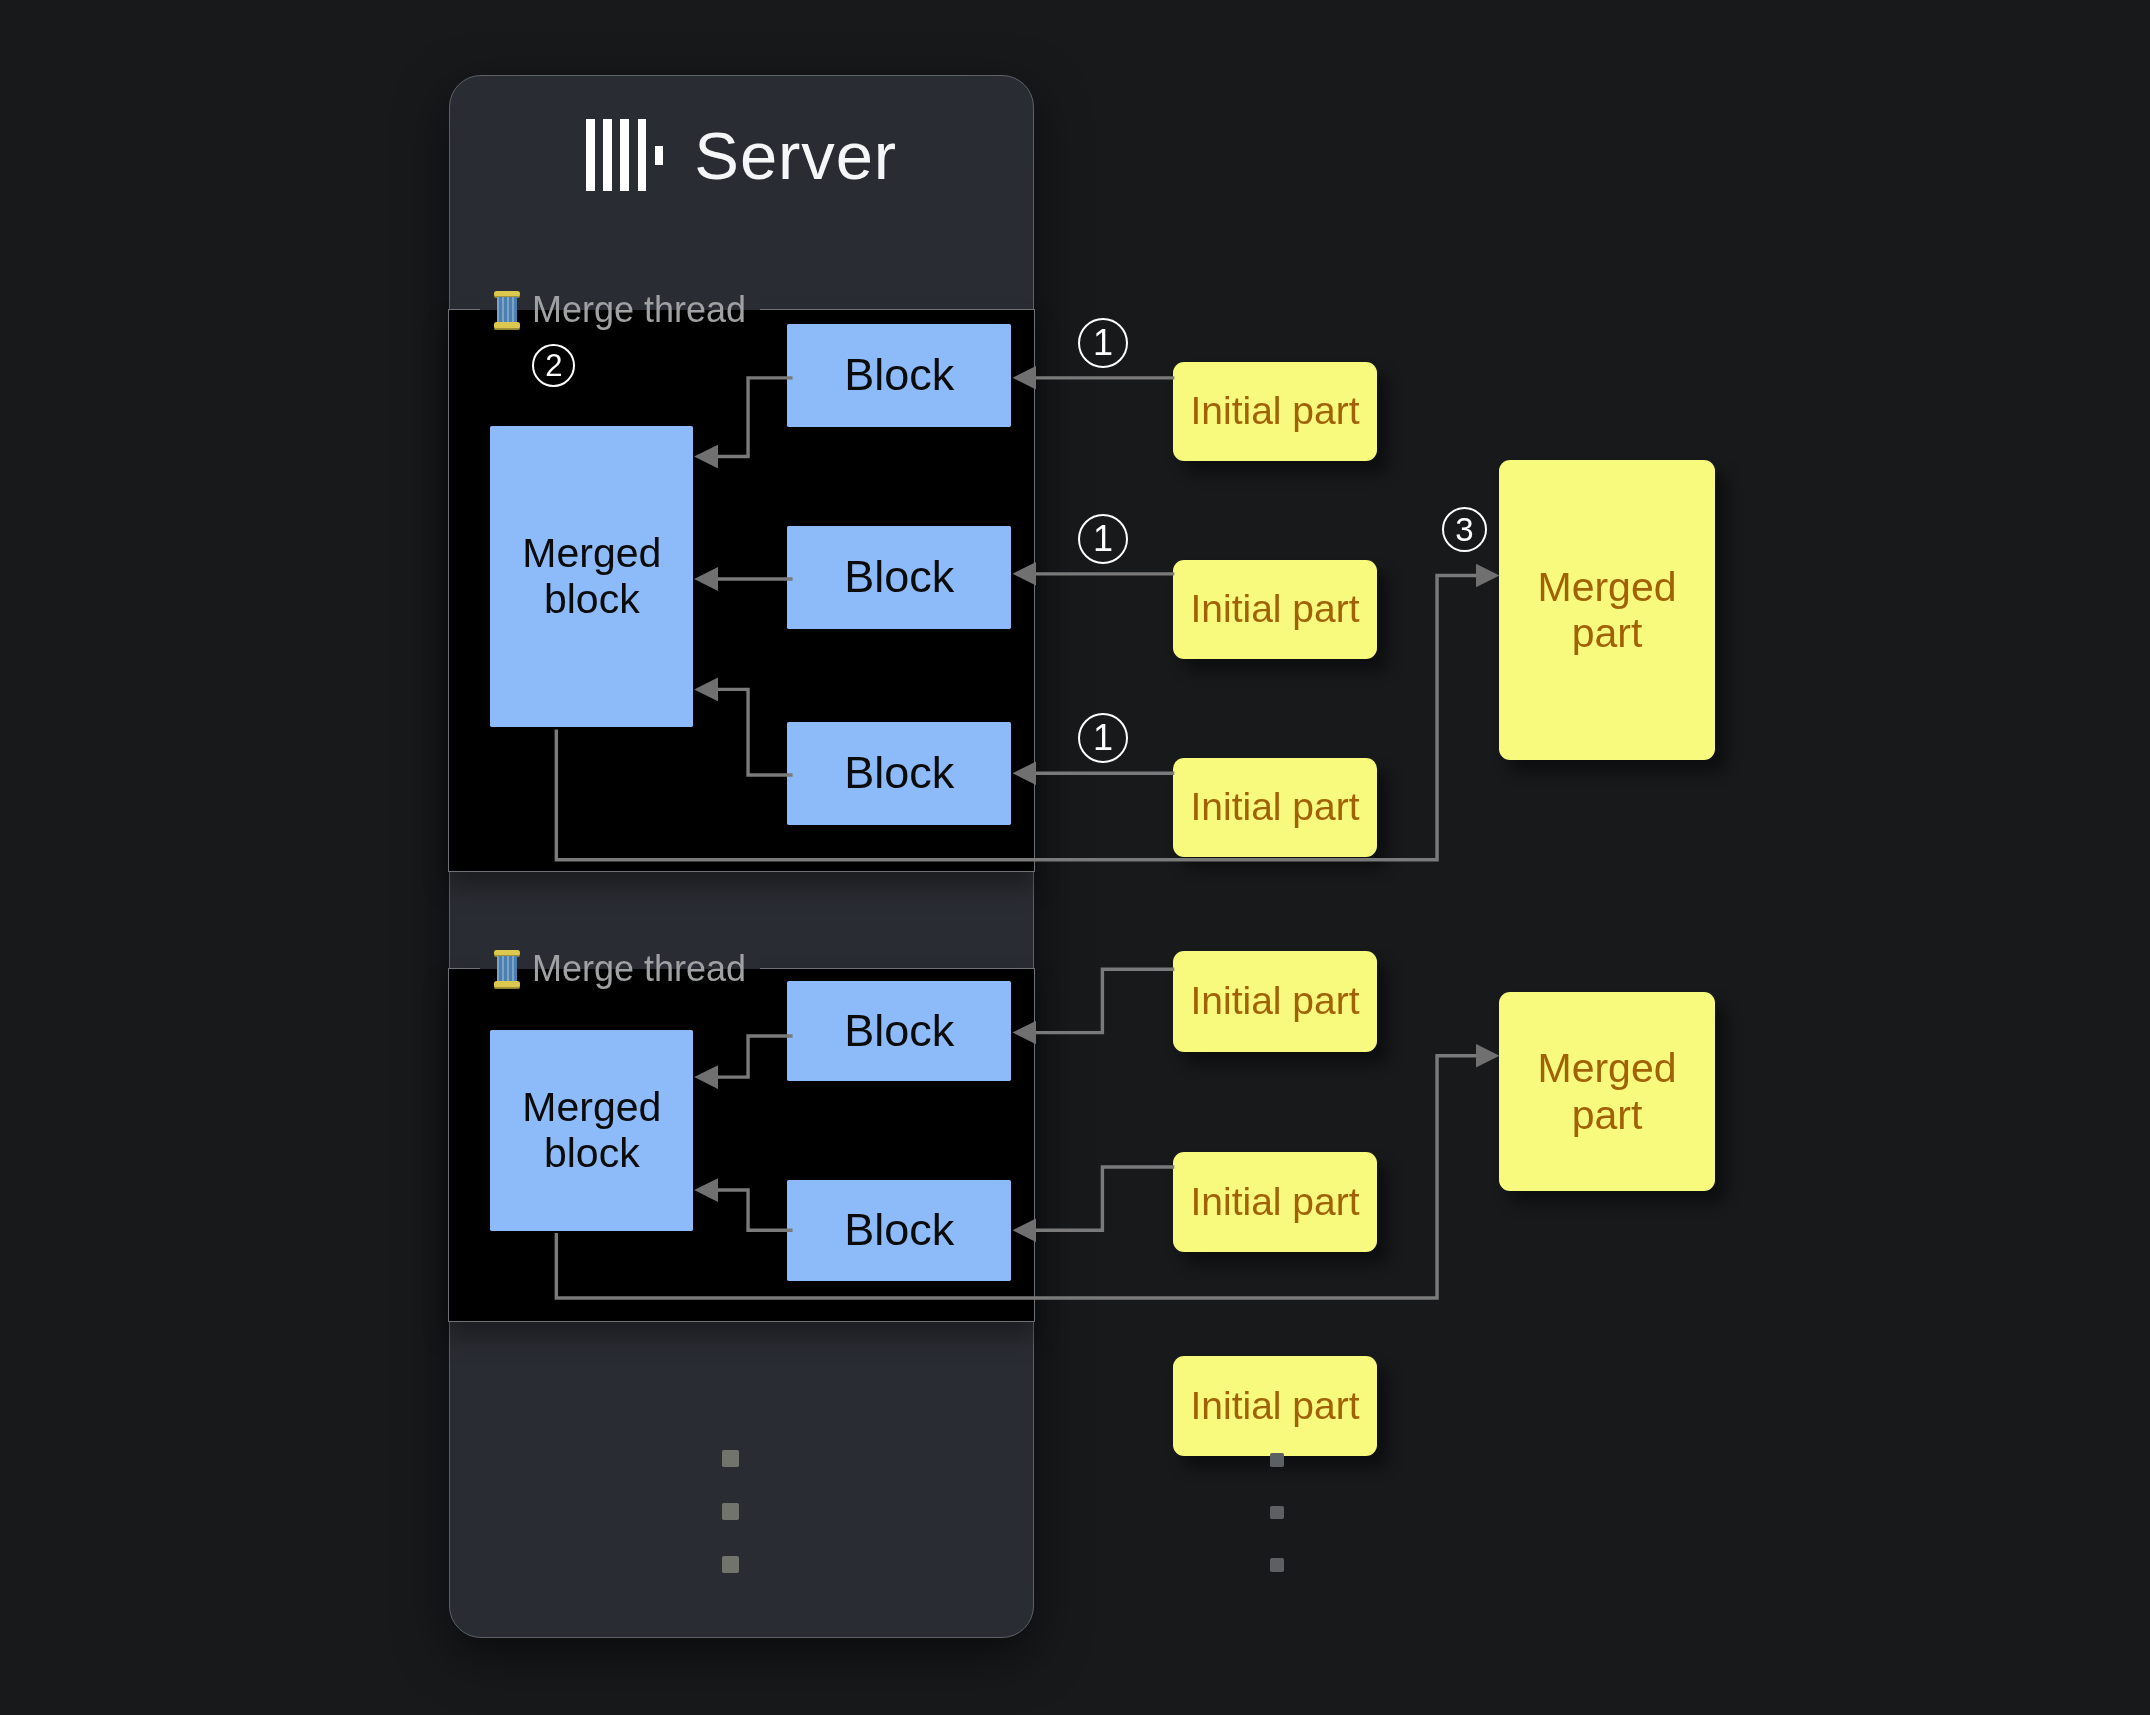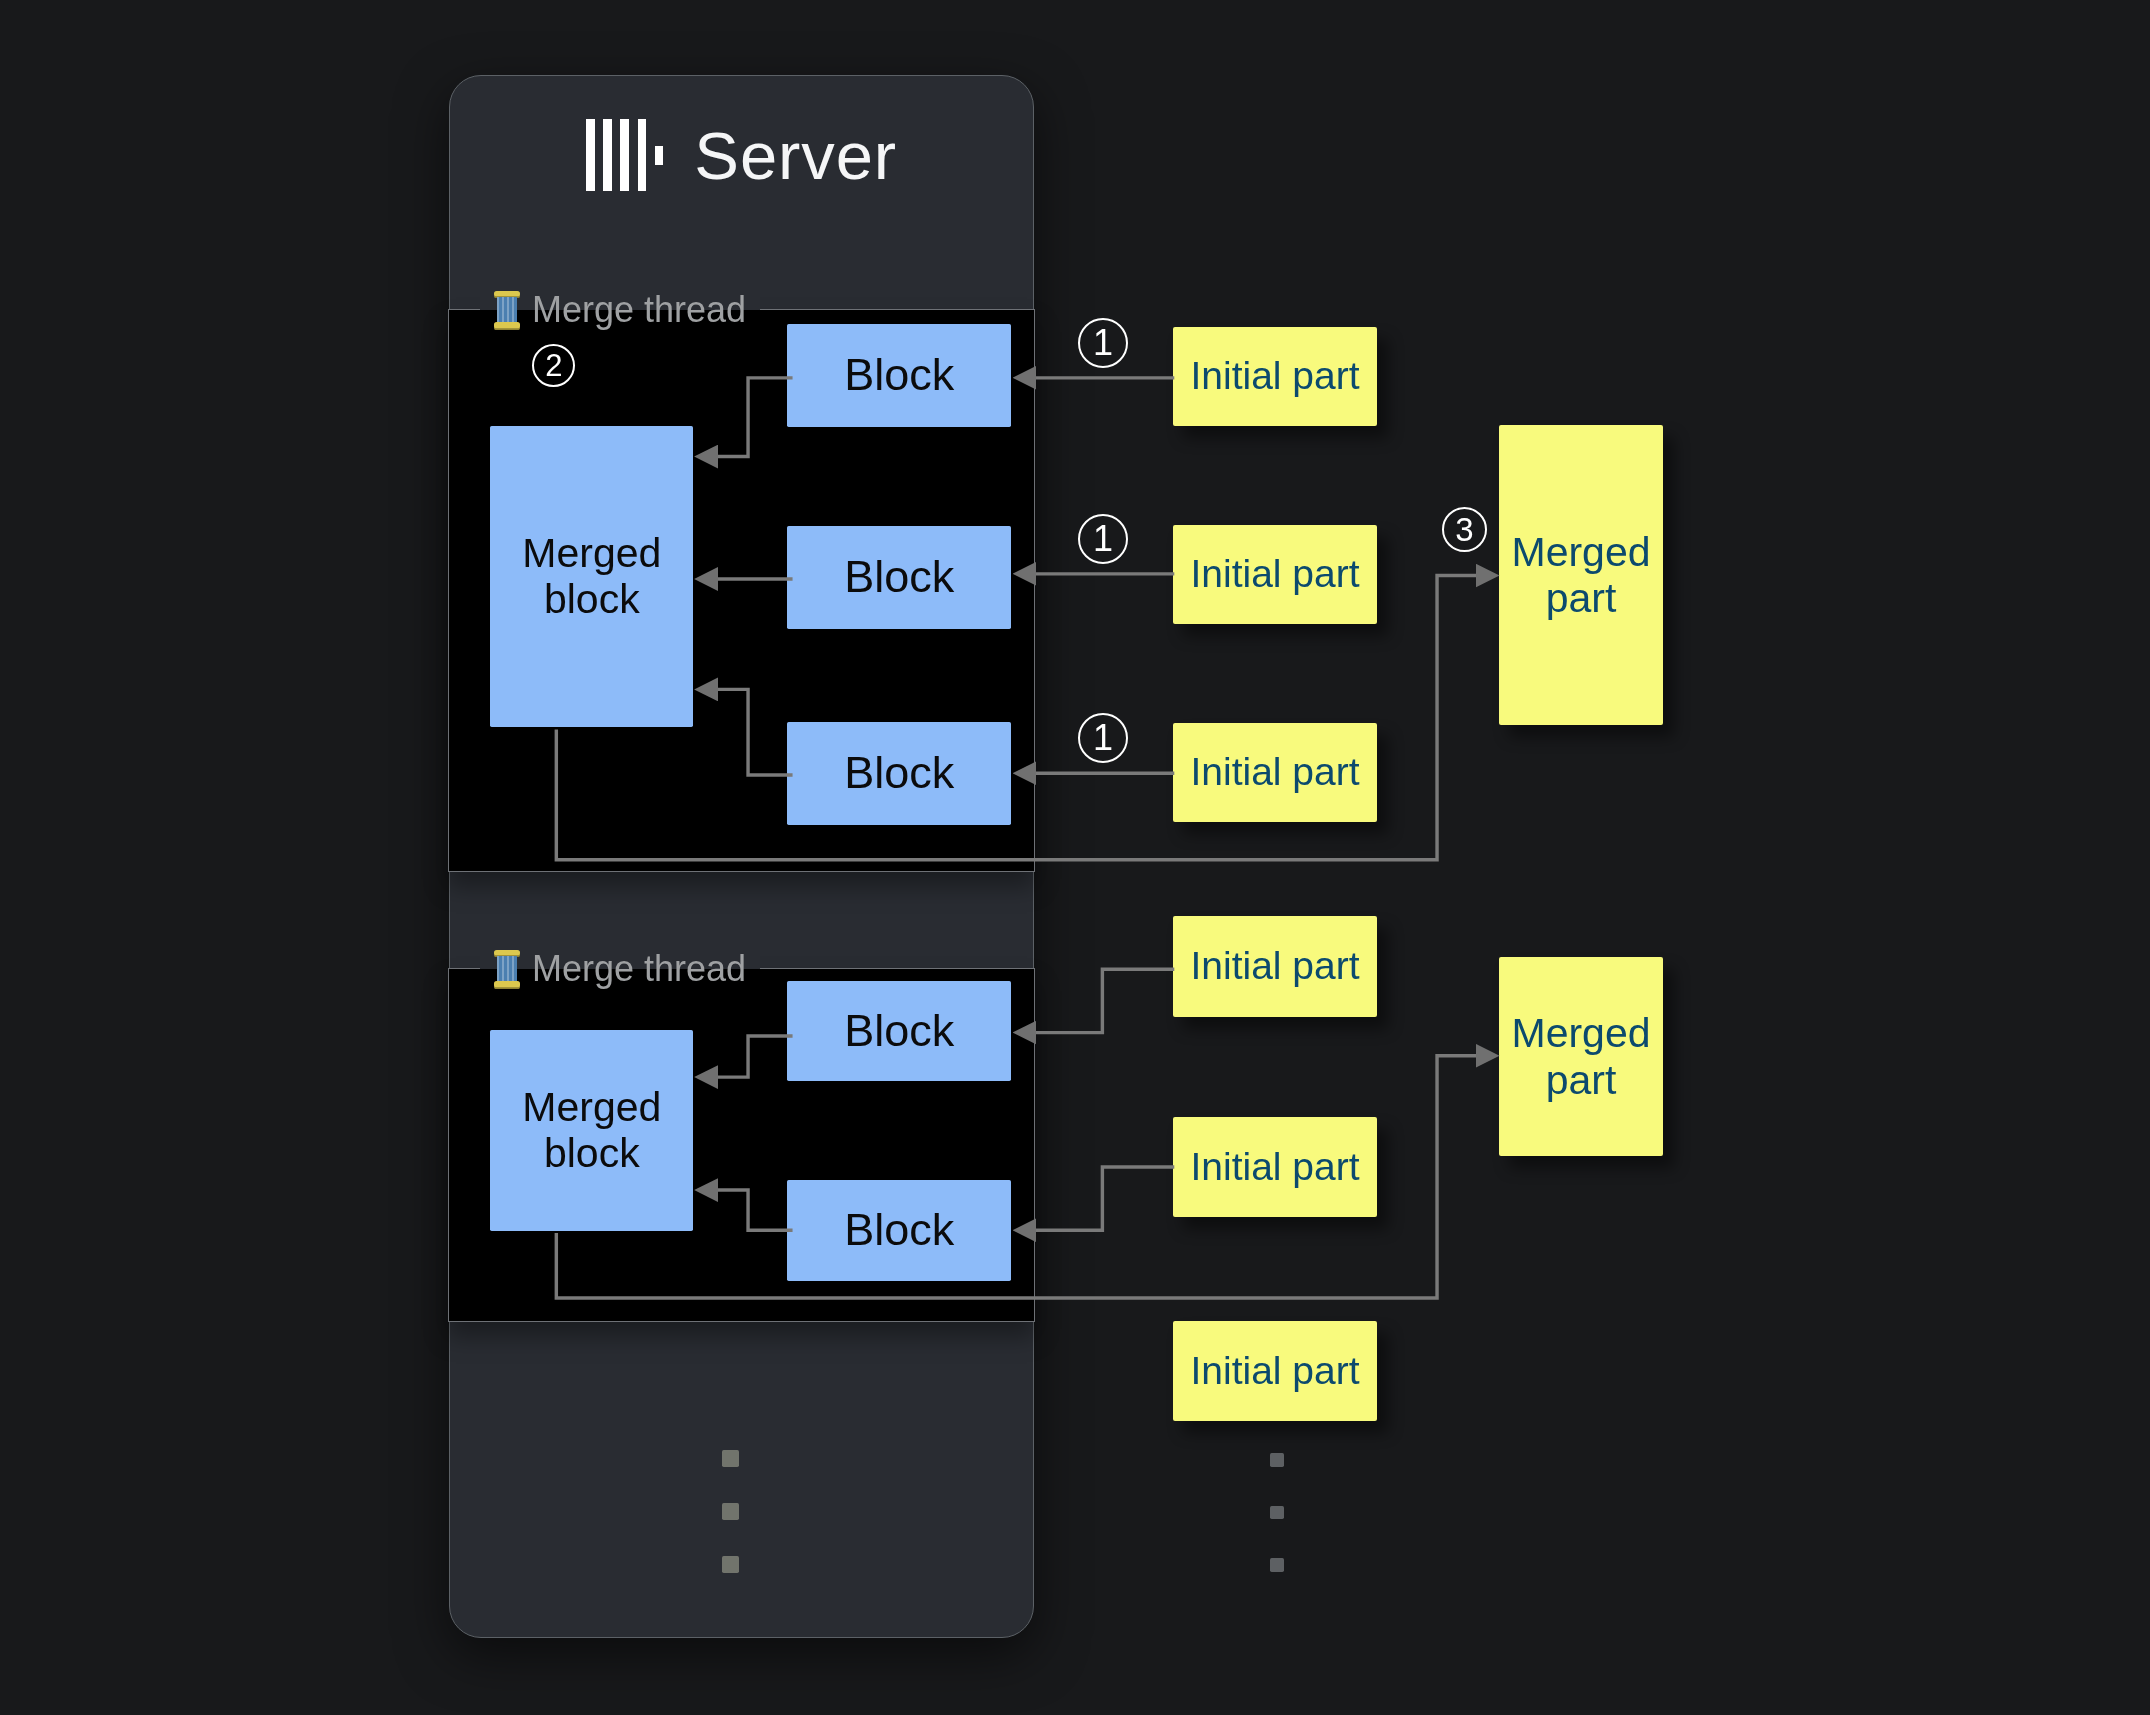--- a/index.html
+++ b/index.html
@@ -40,31 +40,31 @@
   .block{width:224px;height:103px;font-size:45px;}
   .merged-block{width:203px;font-size:41px;padding:0 8.6px;box-sizing:border-box;}
   .mb1{left:41px;top:116px;height:301px;}
   .b1{left:338px;top:13.7px;}
   .b2{left:338px;top:216px;}
   .b3{left:338px;top:412px;}
   .mb2{left:41px;top:61px;height:201px;}
   .b4{left:338px;top:12px;height:100px;}
   .b5{left:338px;top:211px;height:101px;}
 
-  .yellowbox{position:absolute;background:#f8fa7d;color:#0c4a6e;display:flex;align-items:center;
-             justify-content:center;text-align:center;line-height:1.13;border-radius:2px;
-             box-shadow:10.3px 12px 15.4px rgba(0,0,0,.45);}
+  .yellowbox{position:absolute;background:#f8fa7d;color:#a16207;display:flex;align-items:center;
+             justify-content:center;text-align:center;line-height:1.13;border-radius:11px;
+             box-shadow:10.3px 12px 15.4px rgba(0,0,0,.45);margin-top:35px;}
   .initial{width:204px;font-size:39px;}
   .ip1{left:1173px;top:327px;height:99px;}
   .ip2{left:1173px;top:525px;height:99px;}
   .ip3{left:1173px;top:723px;height:99px;}
   .ip4{left:1173px;top:916px;height:101px;}
   .ip5{left:1173px;top:1117px;height:100px;}
   .ip6{left:1173px;top:1321px;height:100px;}
-  .merged-part{width:164px;font-size:41px;}
+  .merged-part{width:216px;font-size:41px;}
   .mp1{left:1499px;top:425px;height:300px;}
   .mp2{left:1499px;top:957px;height:199px;}
 
   
   .badge{position:absolute;box-sizing:border-box;border:2.6px solid #fff;border-radius:50%;
          color:#fff;display:flex;align-items:center;justify-content:center;background:transparent;}
   .badge-1{width:50px;height:50px;font-size:36px;}
   .n1a{left:1078px;top:318px;}
   .n1b{left:1078px;top:514px;}
   .n1c{left:1078px;top:713px;}

